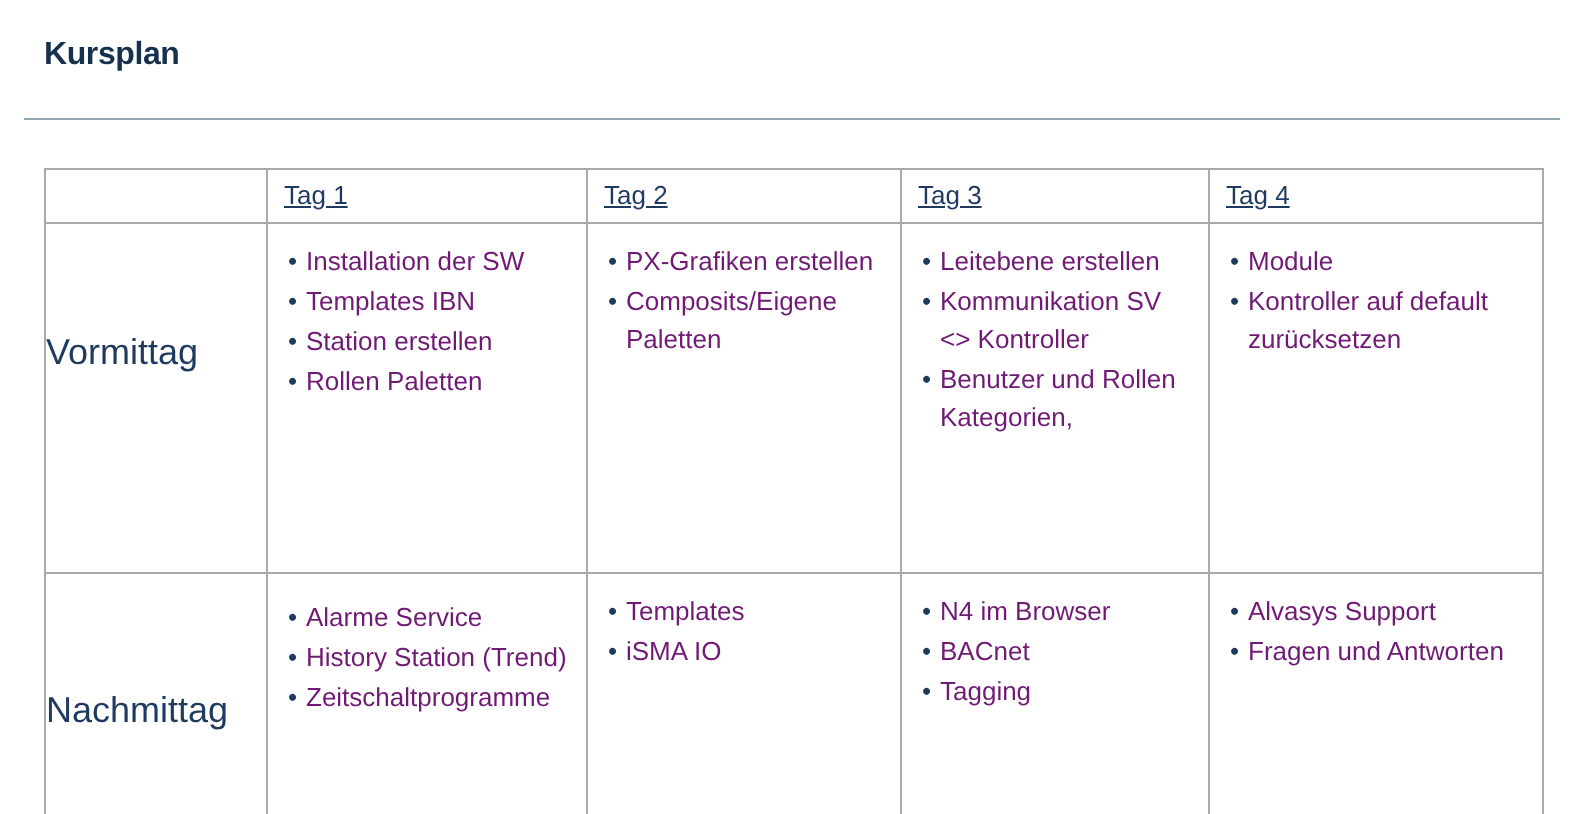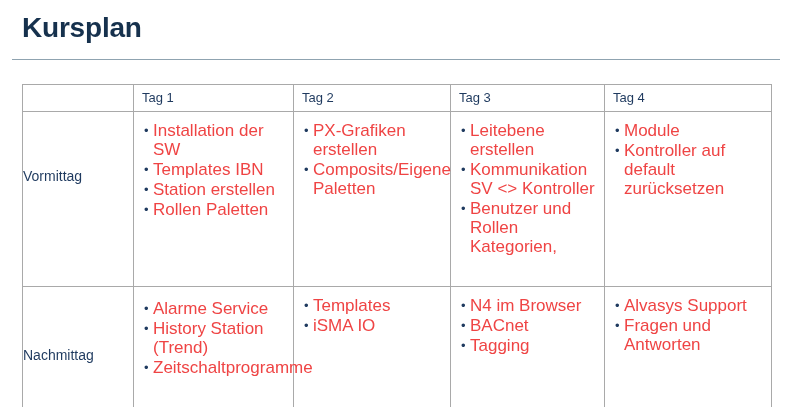--- a/index.html
+++ b/index.html
@@ -22,21 +22,21 @@
     height: 407px;
     box-sizing: border-box;
   }
 
   
   .page-title {
     position: absolute;
     left: 22px;
     top: 13px;
     margin: 0;
-    font-size: 28px;
+    font-size: 16px;
     line-height: 30px;
     font-weight: bold;
     letter-spacing: -0.2px;
     color: #16314d;
   }
 
   .title-rule {
     position: absolute;
     left: 12px;
     top: 59px;
@@ -67,33 +67,34 @@
 
   col.c-label { width: 111px; }
   col.c-day1  { width: 160px; }
   col.c-day2  { width: 157px; }
   col.c-day3  { width: 154px; }
   col.c-day4  { width: 167px; }
 
   
   .head-row td {
     height: 26px;
+    text-decoration: underline;
   }
   .head-cell-text {
     padding: 4px 0 0 8px;
     font-size: 13px;
     line-height: 17px;
     color: #1f3a5f;
   }
 
   
   .row-label {
     vertical-align: middle;
     padding-left: 8px;
-    font-size: 14px;
+    font-size: 18px;
     line-height: 17px;
     color: #1f3a5f;
   }
   .row-vormittag .row-label    { padding-top: 56px; vertical-align: top; }
   .row-mittag .row-label       { padding-top: 6px;  vertical-align: top; }
   .row-nachmittag .row-label   { padding-top: 60px; vertical-align: top; }
 
   
   .row-vormittag td   { height: 118px; }
   .row-mittag td      { height: 30px;  }
@@ -103,23 +104,23 @@
   ul.cell-list {
     list-style: none;
     margin: 0;
     padding: 9px 7px 0 10px;
   }
   ul.cell-list.shift-down { padding-top: 12px; }
   ul.cell-list li {
     position: relative;
     padding-left: 9px;
     margin: 0 0 1px 0;
-    font-size: 17px;
+    font-size: 13px;
     line-height: 19px;
-    color: #ef4444;
+    color: #701a75;
   }
   ul.cell-list li::before {
     content: "\2022";
     position: absolute;
     left: 0;
     top: 0;
     font-size: 13px;
     line-height: 19px;
     color: #1f3a5f;
   }

